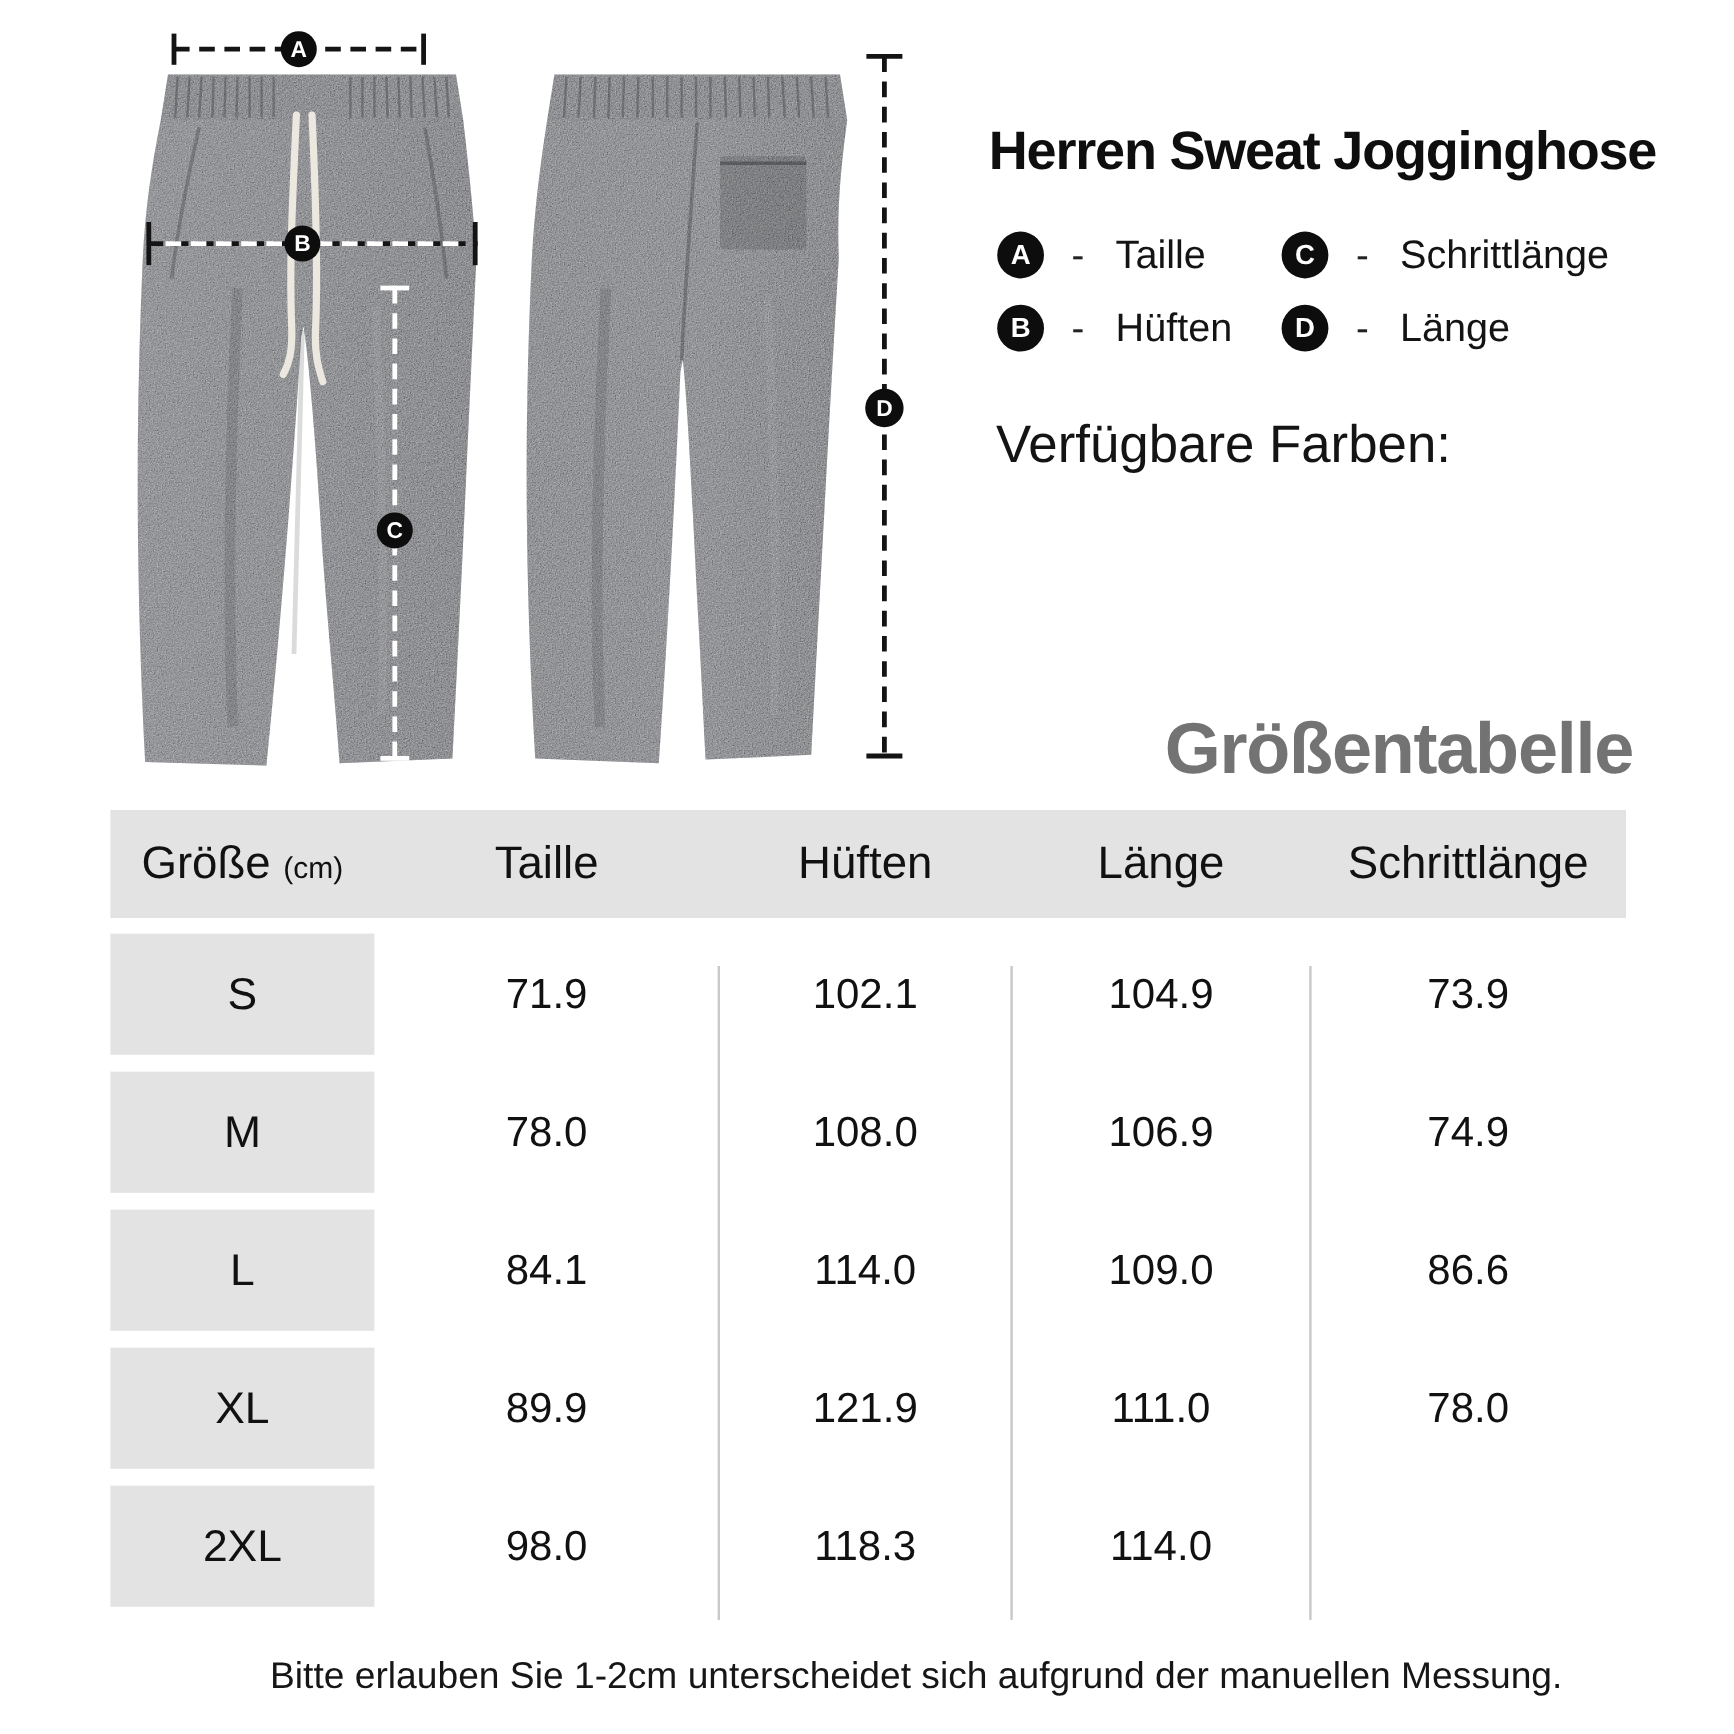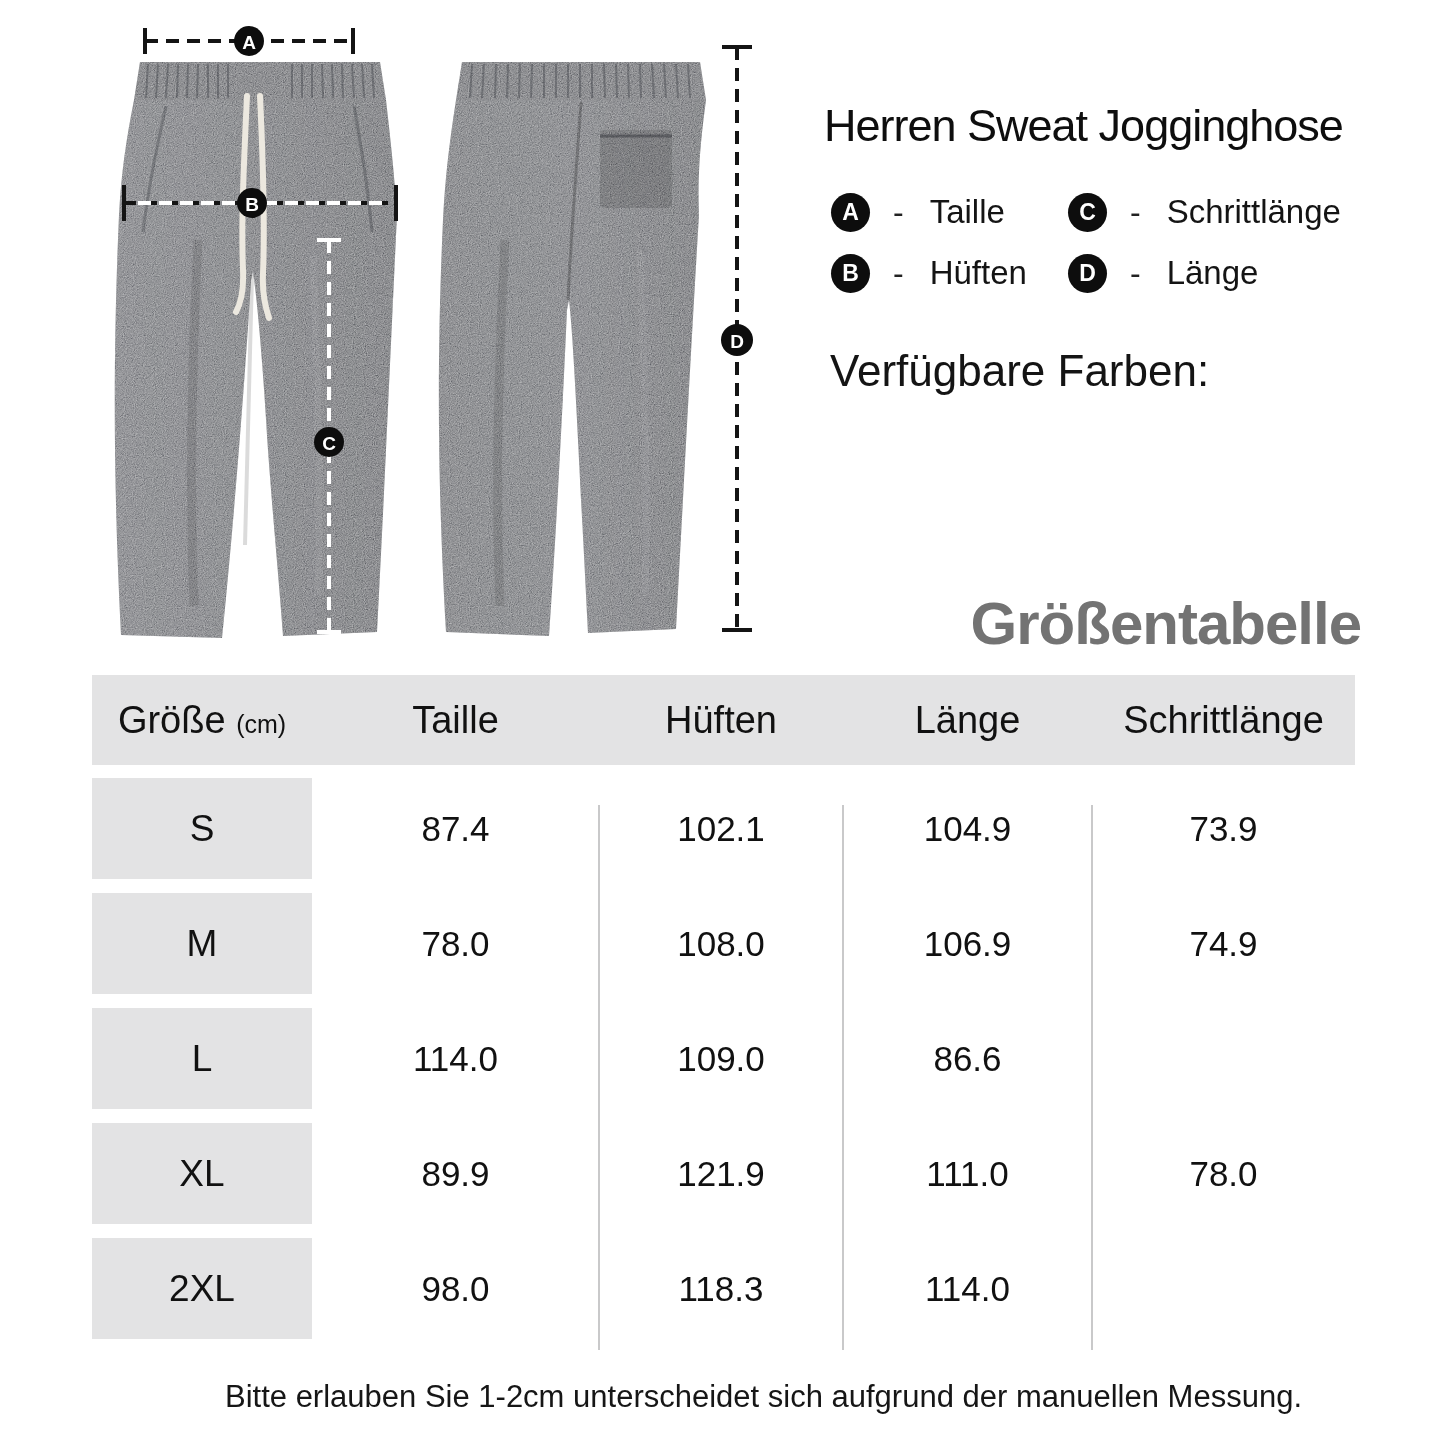--- a/index.html
+++ b/index.html
@@ -5,21 +5,21 @@
   html,body{margin:0;padding:0;background:#fff;}
   #page{
     position:relative;width:1445px;height:1445px;background:#ffffff;overflow:hidden;
     font-family:"Liberation Sans",sans-serif;color:#111;
   }
   
   #illustration{position:absolute;left:0;top:0;}
   
   .title{
     position:absolute;left:824px;top:100px;width:600px;
-    font-size:45px;font-weight:400;letter-spacing:-1px;color:#0e0e0e;
+    font-size:45px;font-weight:700;letter-spacing:-1px;color:#0e0e0e;
   }
   .legend{
     position:absolute;left:831px;top:192px;
     display:grid;grid-template-columns:237px auto;row-gap:21px;
   }
   .legend-item{display:flex;align-items:center;height:40px;}
   .legend-badge{
     width:39px;height:39px;border-radius:50%;background:#0d0d0d;color:#fff;
     font-size:23px;font-weight:700;display:flex;align-items:center;justify-content:center;
     margin-right:23px;flex:0 0 auto;
@@ -263,34 +263,35 @@
       <div class="th">Taille</div>
       <div class="th">Hüften</div>
       <div class="th">Länge</div>
       <div class="th">Schrittlänge</div>
     </div>
 
     <div>
 
     <div class="trow">
         <div class="td size-cell">S</div>
-        <div class="td">87.4</div>
+        <div class="td">71.9</div>
         <div class="td">102.1</div>
         <div class="td">104.9</div>
         <div class="td">73.9</div>
       </div>
         <div class="trow">
         <div class="td size-cell">M</div>
         <div class="td">78.0</div>
         <div class="td">108.0</div>
         <div class="td">106.9</div>
         <div class="td">74.9</div>
       </div>
         <div class="trow">
         <div class="td size-cell">L</div>
+        <div class="td">84.1</div>
         <div class="td">114.0</div>
         <div class="td">109.0</div>
         <div class="td">86.6</div>
       </div>
         <div class="trow">
         <div class="td size-cell">XL</div>
         <div class="td">89.9</div>
         <div class="td">121.9</div>
         <div class="td">111.0</div>
         <div class="td">78.0</div>

